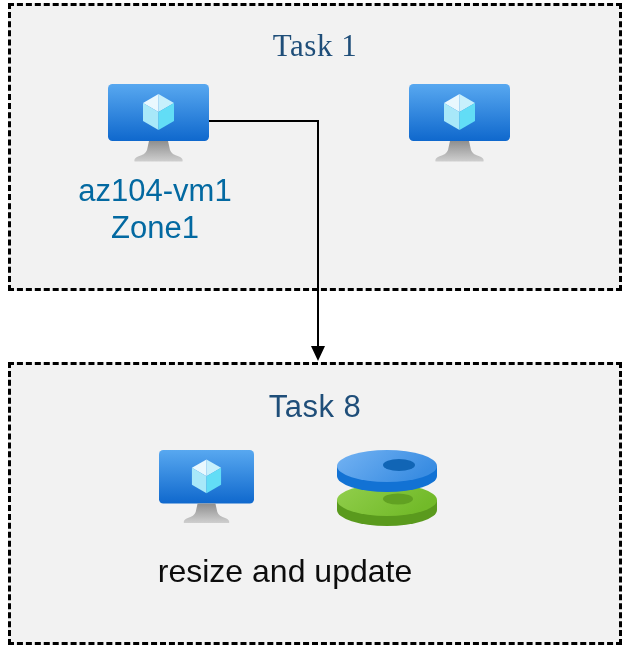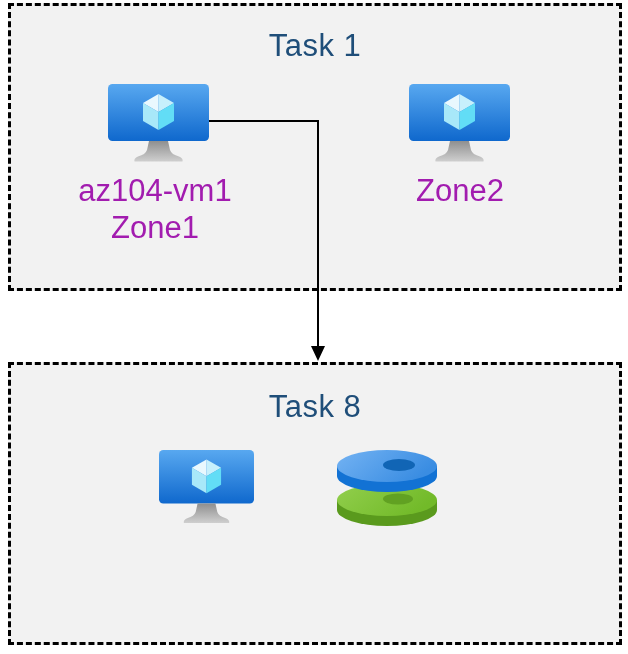--- a/index.html
+++ b/index.html
@@ -23,29 +23,29 @@
   #task2-box { top: 362px; height: 283px; }
   .task-title {
     position: absolute;
     left: 0;
     width: 100%;
     text-align: center;
     font-size: 31px;
     color: #1f4e79;
     letter-spacing: 0.5px;
   }
-  #task1-box .task-title { top: 22px; }
+  #task1-box .task-title { top: 22px; font-family: Liberation Serif, serif; }
   #task2-box .task-title { top: 24px; }
   .vm-label {
     position: absolute;
     width: 240px;
     text-align: center;
     font-size: 31px;
     line-height: 37px;
-    color: #a21caf;
+    color: #0369a1;
   }
   .icon-abs { position: absolute; }
   .caption {
     position: absolute;
     left: 105px;
     top: 553px;
     width: 360px;
     text-align: center;
     font-size: 32px;
     color: #0d0d0d;
@@ -103,21 +103,20 @@
 
   <svg class="icon-abs" style="left:409px; top:84px;" width="101" height="84" viewBox="0 0 101 84">
     <rect x="0" y="0" width="101" height="57" rx="4.5" fill="url(#vmScreen)"></rect>
     <path d="M41 57 L60 57 L62 66 Q63.5 70.5 71 72.5 Q75.5 74.5 74.5 77.5 L26.5 77.5 Q25.5 74.5 30 72.5 Q37.5 70.5 39 66 Z" fill="url(#vmStand)"></path>
     <polygon points="50.5,10 35,19 50.5,28" fill="#e9f8fe"></polygon>
     <polygon points="50.5,10 66,19 50.5,28" fill="#c7f0fc"></polygon>
     <polygon points="35,19 50.5,28 50.5,46 35,37" fill="#a8e8f9"></polygon>
     <polygon points="66,19 50.5,28 50.5,46 66,37" fill="#62ddf6"></polygon>
   </svg>
   <div class="vm-label" style="left:340px; top:172px;">
-    <div>Zone2</div>
   </div>
 
   <div class="task-box" id="task2-box">
     <div class="task-title">Task 8</div>
   </div>
 
   <svg class="icon-abs" style="left:159px; top:450px;" width="95" height="79" viewBox="0 0 101 84">
     <rect x="0" y="0" width="101" height="57" rx="4.5" fill="url(#vmScreen)"></rect>
     <path d="M41 57 L60 57 L62 66 Q63.5 70.5 71 72.5 Q75.5 74.5 74.5 77.5 L26.5 77.5 Q25.5 74.5 30 72.5 Q37.5 70.5 39 66 Z" fill="url(#vmStand)"></path>
     <polygon points="50.5,10 35,19 50.5,28" fill="#e9f8fe"></polygon>
@@ -132,19 +131,20 @@
     <rect x="2" y="52" width="100" height="10" fill="#5a9a1d"></rect>
     <ellipse cx="52" cy="52" rx="50" ry="16" fill="url(#diskGreenTop)"></ellipse>
     <ellipse cx="63" cy="51" rx="15" ry="5.5" fill="#61a122"></ellipse>
 
     <ellipse cx="52" cy="28" rx="50" ry="16" fill="#1272d4"></ellipse>
     <rect x="2" y="18" width="100" height="10" fill="#1272d4"></rect>
     <ellipse cx="52" cy="18" rx="50" ry="16" fill="url(#diskBlueTop)"></ellipse>
     <ellipse cx="64" cy="17" rx="16" ry="6" fill="#1165b5"></ellipse>
   </svg>
 
+  <div class="caption">resize and update</div>
 
   <svg id="arrow-overlay">
     <path d="M209 121 H318 V347" stroke="#000000" stroke-width="2" fill="none"></path>
     <polygon points="318,361 311,346 325,346" fill="#000000"></polygon>
   </svg>
 
 </div>
 
 </body></html>

